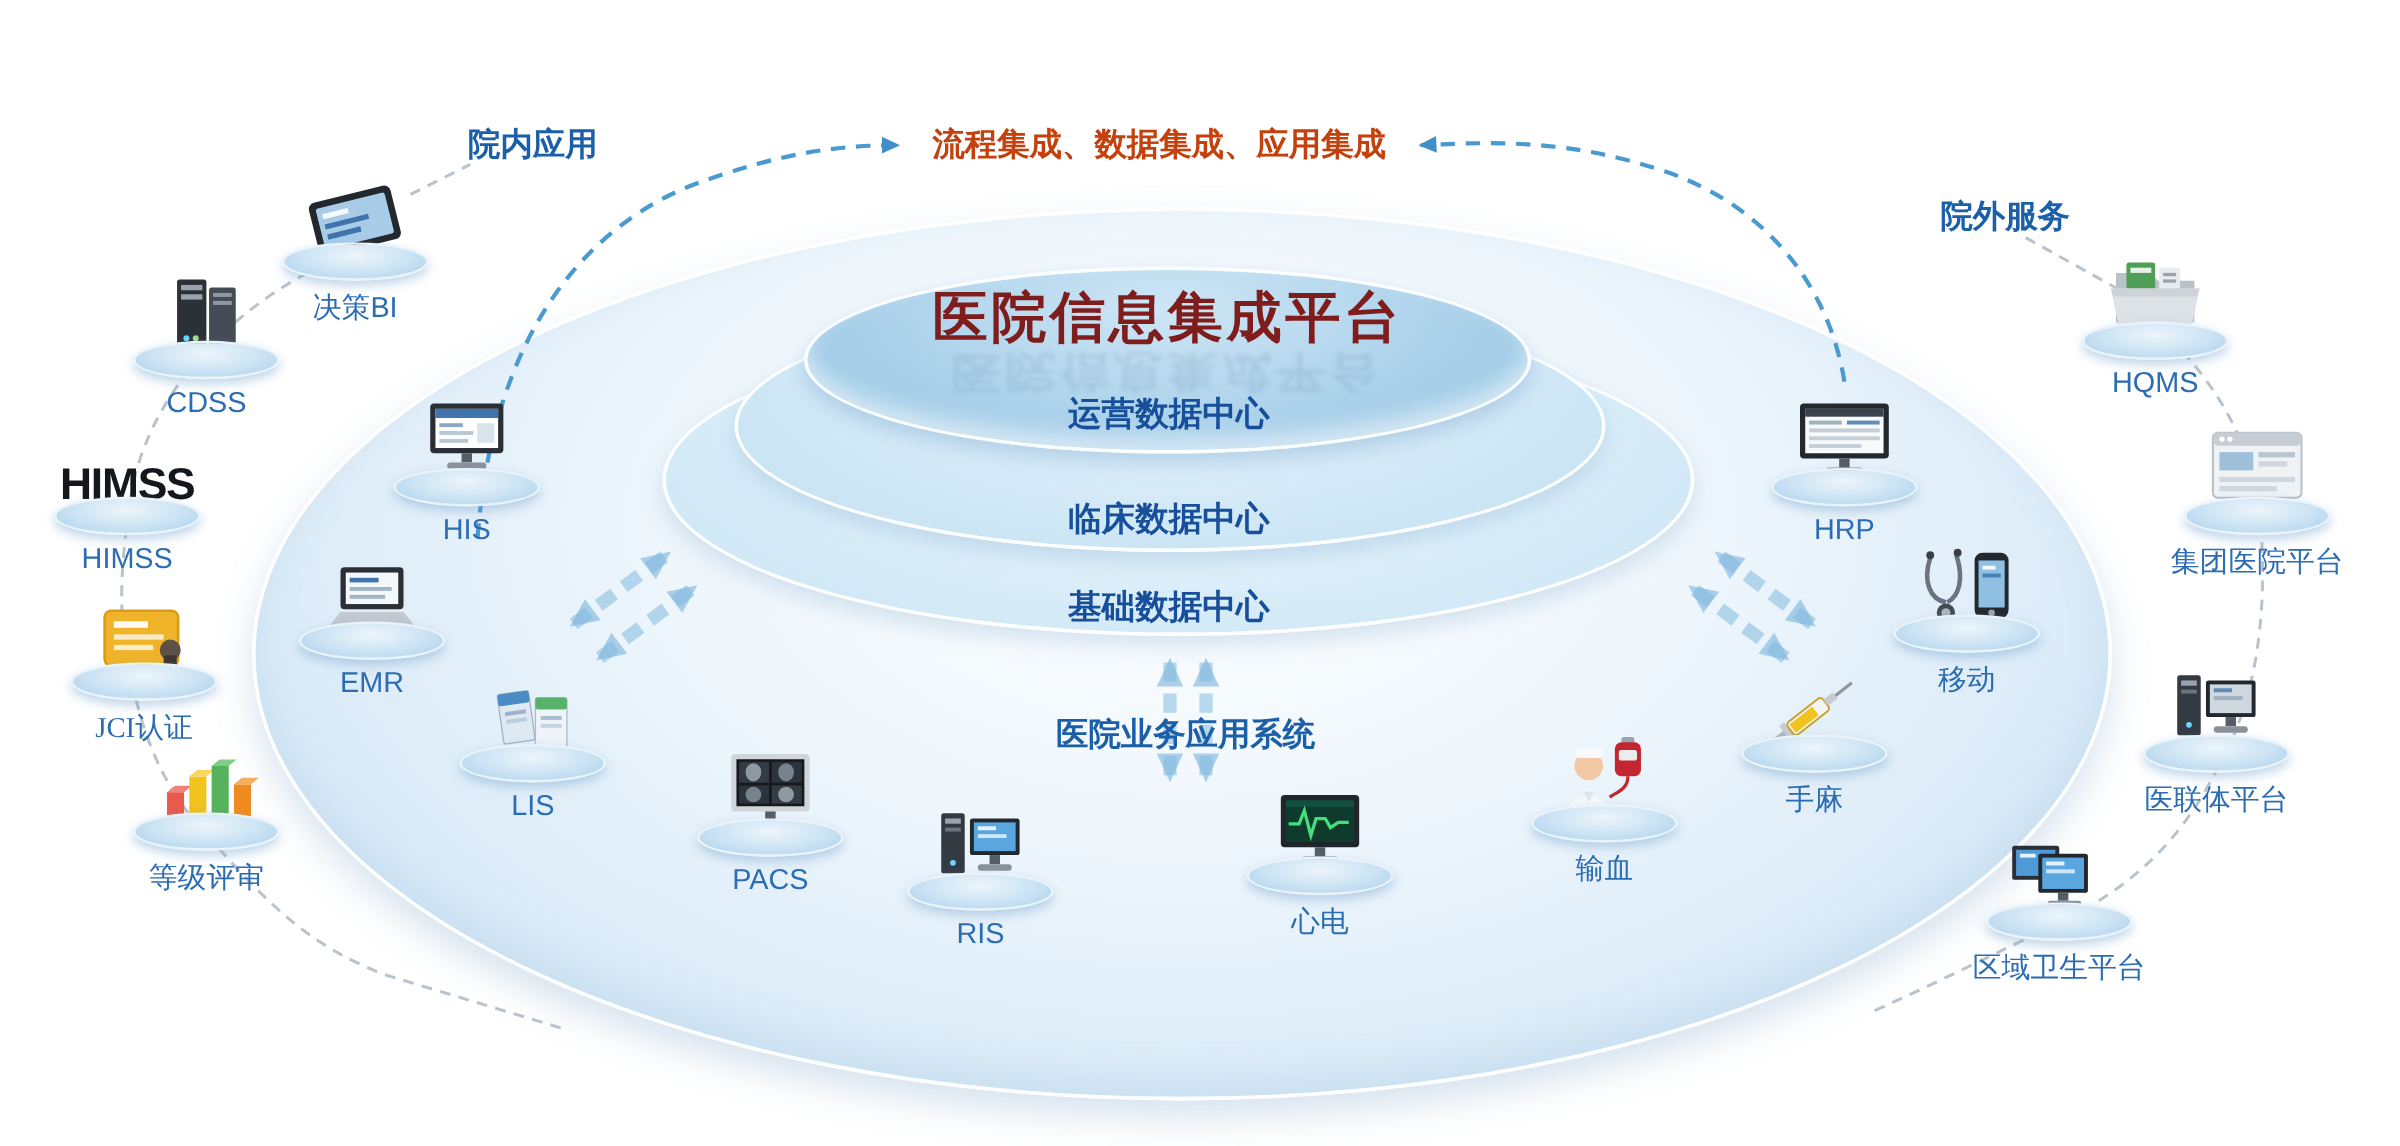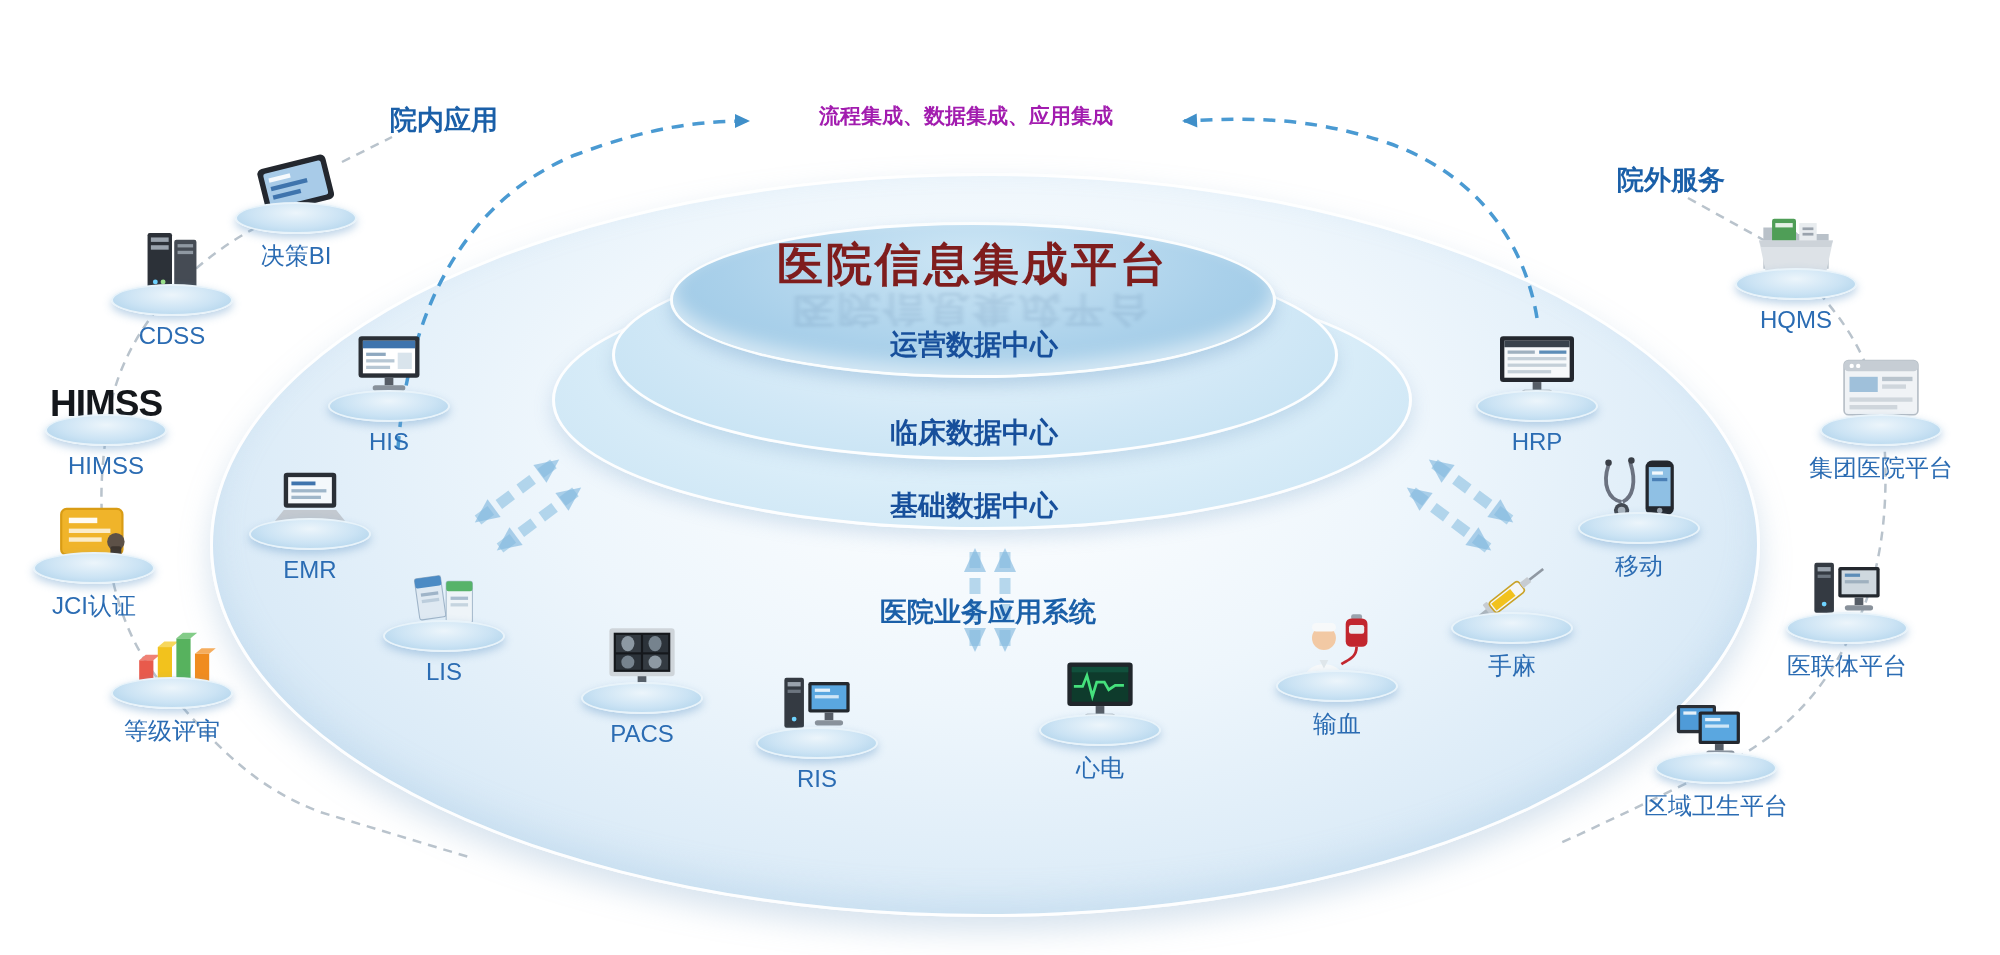--- a/index.html
+++ b/index.html
@@ -50,21 +50,21 @@
   .layer-label { transform:translateX(-50%); z-index:7; font-size:28px; font-weight:bold; color:#174f9b; }
   .layer-operational { left:974px; top:326px; }
   .layer-clinical    { left:974px; top:414px; }
   .layer-basic       { left:974px; top:487px; }
   .base-label {
     left:988px; top:594px; transform:translateX(-50%); z-index:8;
     font-size:27px; font-weight:bold; color:#1a5fa8;
   }
   .banner {
     left:966px; top:102px; transform:translateX(-50%); z-index:7;
-    font-size:21px; font-weight:bold; color:#a21caf;
+    font-size:27px; font-weight:bold; color:#c2410c;
   }
   .section-label { transform:translateX(-50%); z-index:7; font-size:27px; font-weight:bold; color:#1a5fa8; }
   .section-left  { left:444px;  top:102px; }
   .section-right { left:1671px; top:162px; }
 
   .connectors { position:absolute; left:0; top:0; z-index:6; pointer-events:none; }
 
   
   .node {
     position:absolute; width:176px; margin-left:-88px; z-index:7;
@@ -164,21 +164,21 @@
   </div>
 
   <div class="node" style="left:106px; top:352px;">
     <div class="icon">
       <span class="himss-logo-text">HIMSS</span>
     </div>
     <div class="platform"></div>
     <div class="label">HIMSS</div>
   </div>
 
-  <div class="node" style="left:94px; top:490px;">
+  <div class="node" style="left:120px; top:490px;font-family:Liberation Serif, serif;">
     <div class="icon">
       <svg width="92" height="70" viewBox="0 0 84 64">
         <rect x="12" y="10" width="56" height="42" rx="5" fill="#f0b42a"></rect>
         <rect x="12" y="10" width="56" height="42" rx="5" fill="none" stroke="#d99c14" stroke-width="2"></rect>
         <rect x="19" y="18" width="26" height="5" fill="#ffffff" opacity="0.95"></rect>
         <rect x="19" y="28" width="38" height="4" fill="#ffffff" opacity="0.75"></rect>
         <rect x="19" y="36" width="30" height="4" fill="#ffffff" opacity="0.75"></rect>
         <circle cx="62" cy="40" r="8" fill="#5d5147"></circle>
         <rect x="57" y="44" width="10" height="14" rx="2" fill="#3e362f"></rect>
       </svg>

